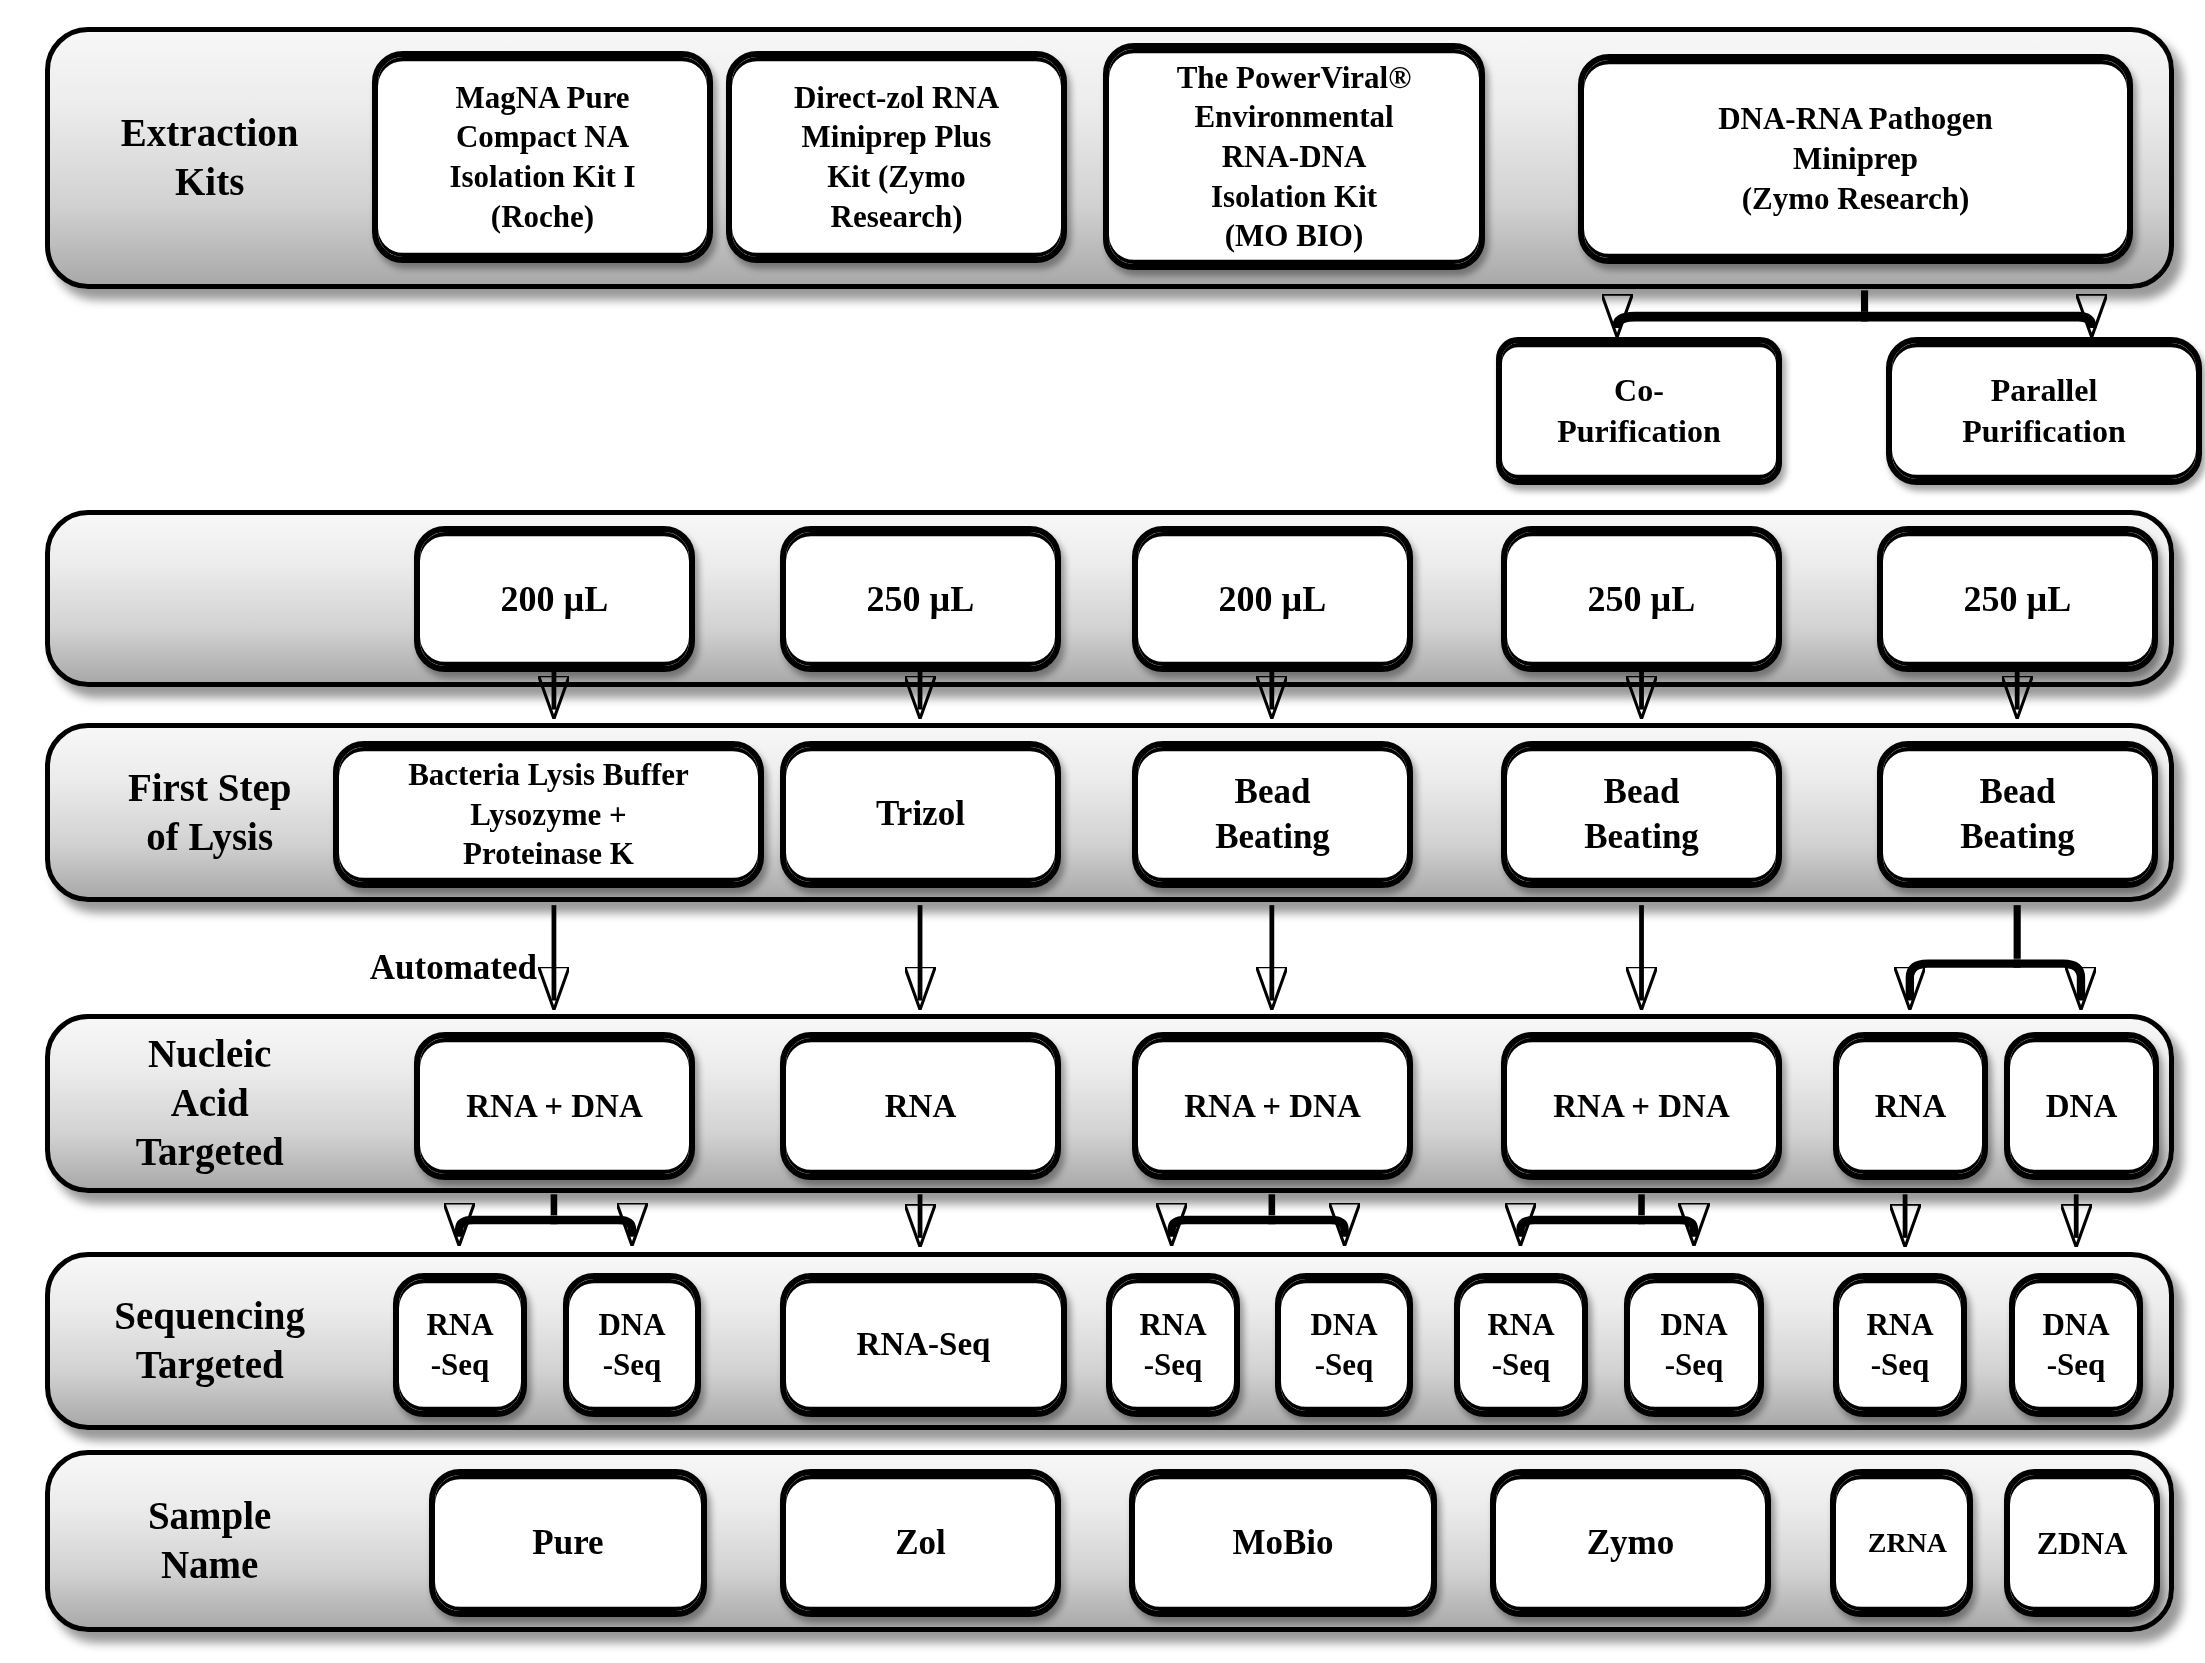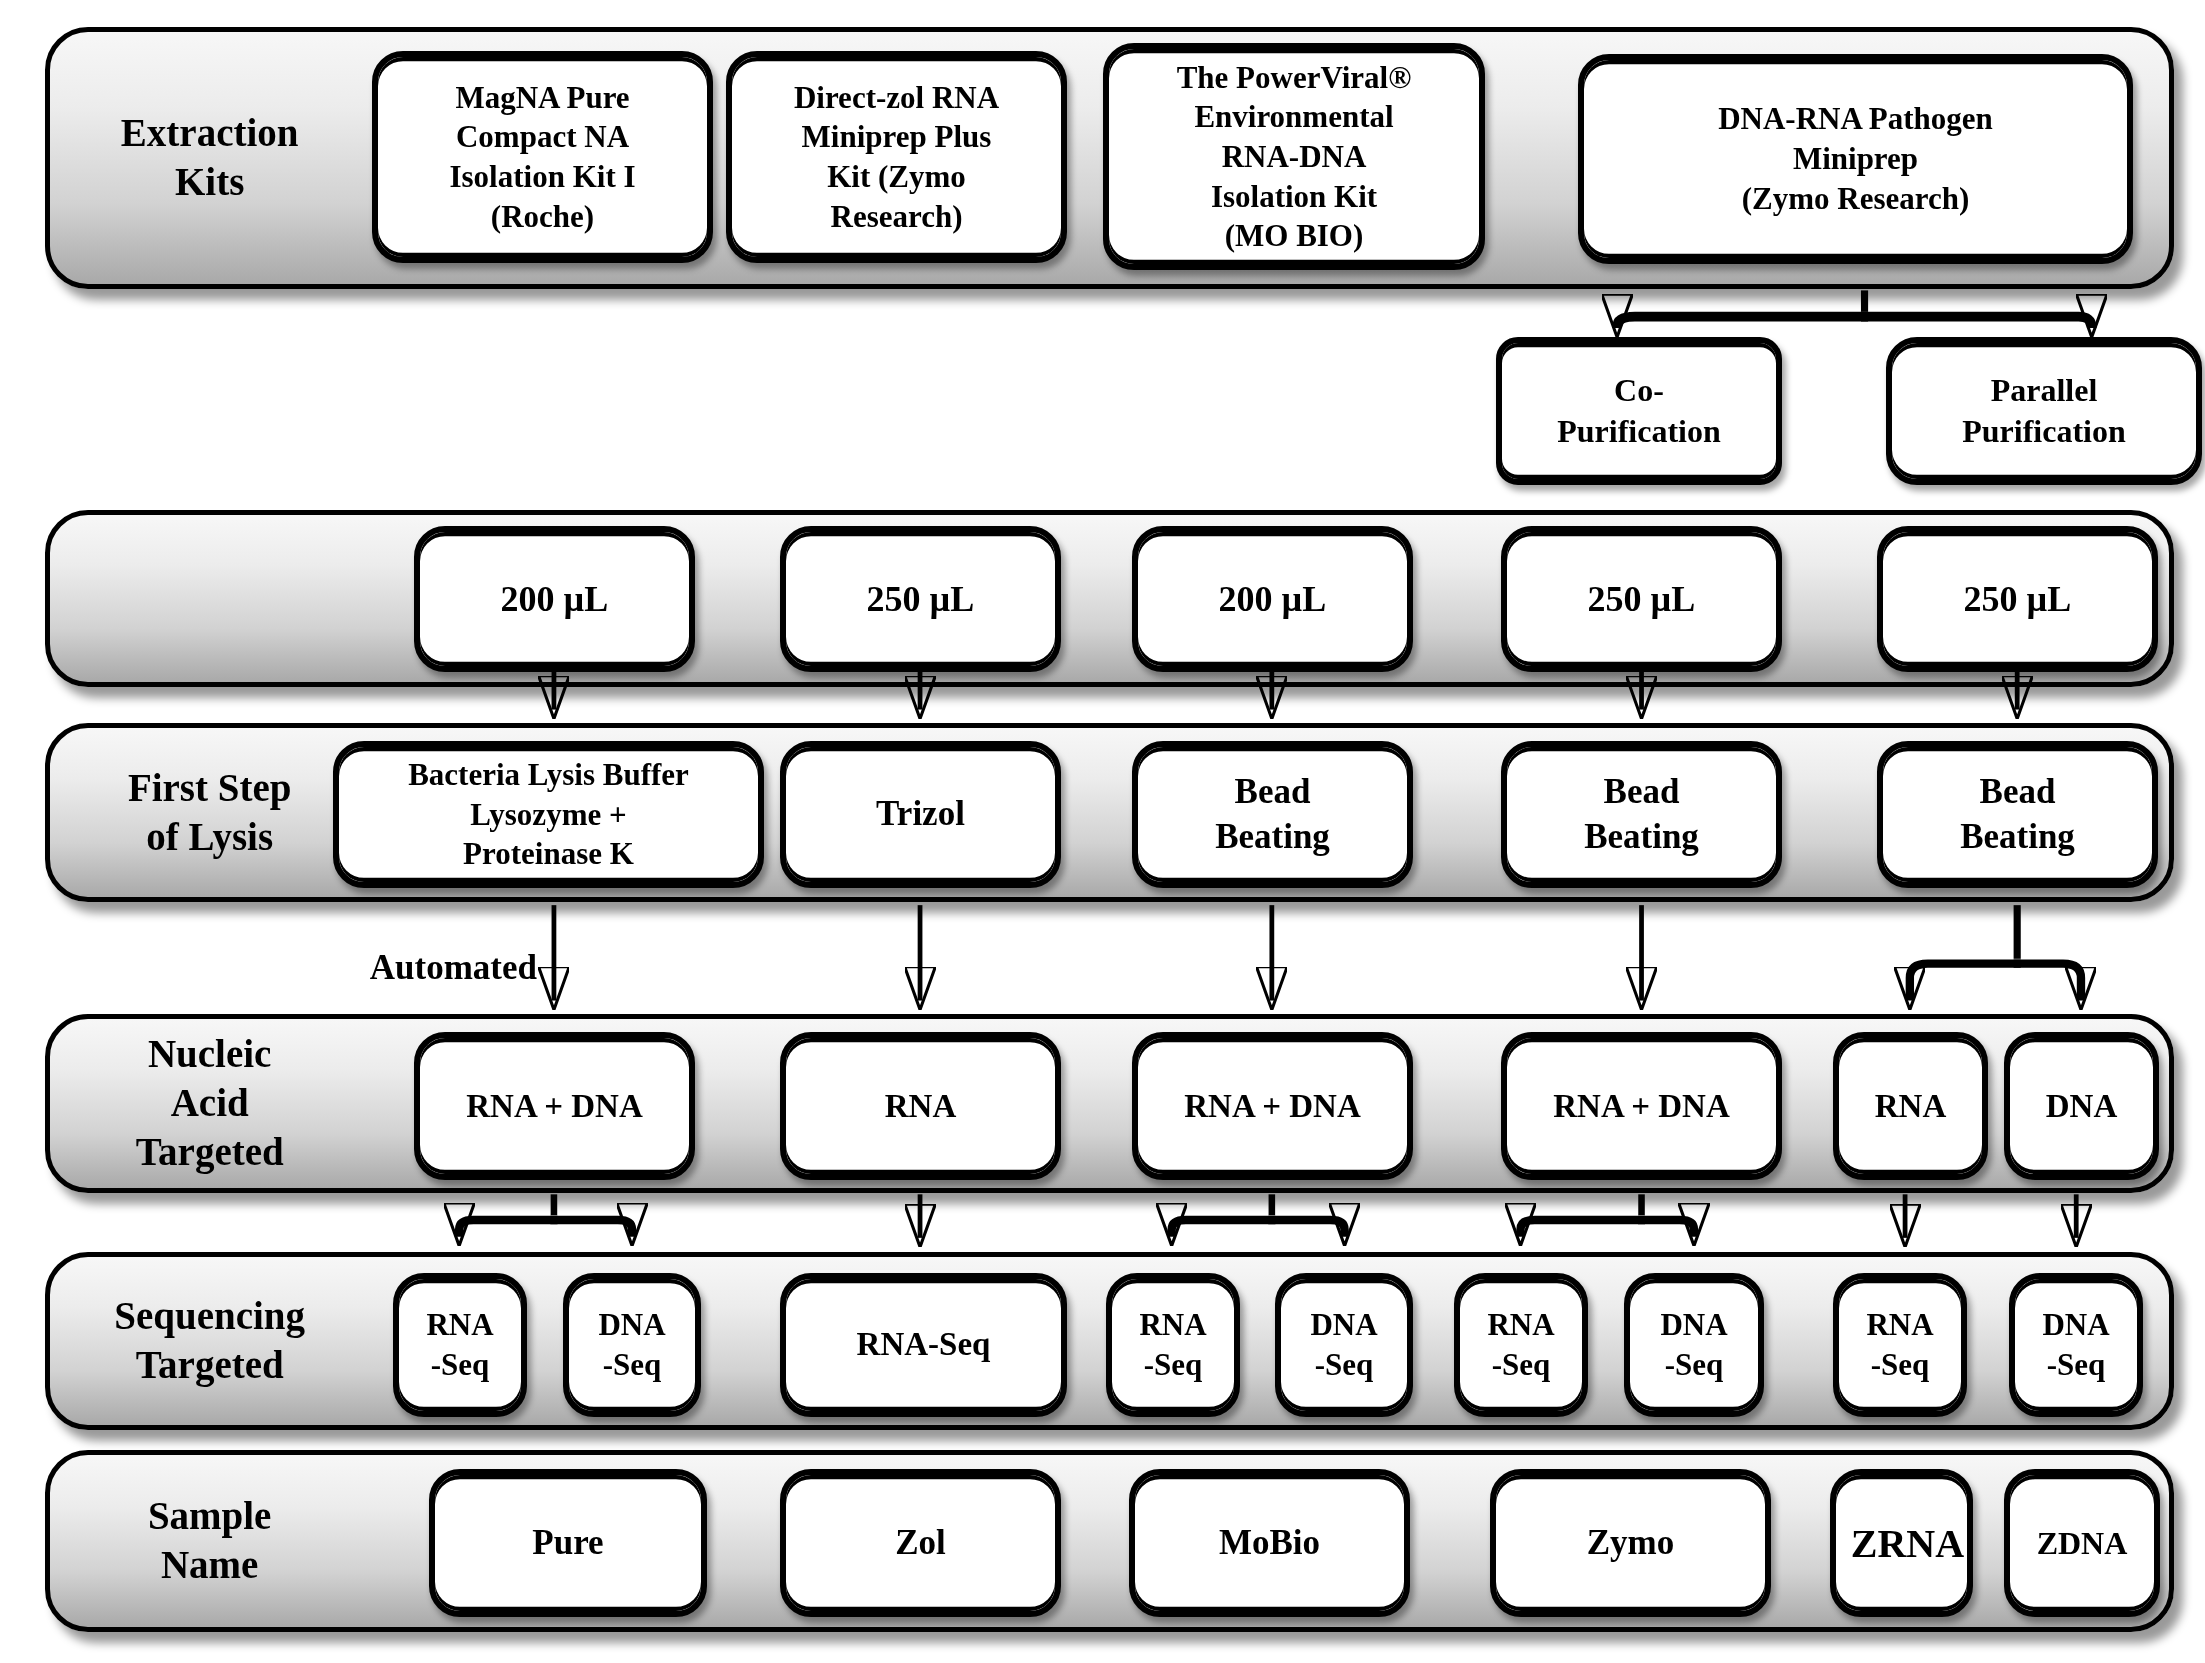--- a/index.html
+++ b/index.html
@@ -119,23 +119,23 @@
 -Seq</div>
     <div class="node" style="left:1959px;top:15.5px;width:134px;height:144px;font-size:31px;">DNA
 -Seq</div>
   </div>
 
   <div class="band" style="top:1450px;height:182px;">
     <div class="band-label">Sample
 Name</div>
     <div class="node" style="left:379px;top:14.3px;width:278px;height:148px;font-size:35px;">Pure</div>
     <div class="node" style="left:730px;top:14.3px;width:281px;height:148px;font-size:35px;">Zol</div>
-    <div class="node" style="left:1079px;top:14.3px;width:281px;height:148px;font-size:35px;">MoBio</div>
+    <div class="node" style="left:1079px;top:14.3px;width:308px;height:148px;font-size:35px;">MoBio</div>
     <div class="node" style="left:1440px;top:14.3px;width:281px;height:148px;font-size:35px;">Zymo</div>
-    <div class="node" style="left:1780px;top:14.3px;width:143px;height:148px;font-size:40px;padding-left:19px;">ZRNA</div>
+    <div class="node" style="left:1780px;top:14.3px;width:143px;height:148px;font-size:28px;padding-left:19px;">ZRNA</div>
     <div class="node" style="left:1954px;top:14.3px;width:156px;height:148px;font-size:32px;">ZDNA</div>
   </div>
 
   <svg class="arrows" viewBox="0 0 3698 2789">
     <defs>
       <marker id="ah" viewBox="0 0 14 10" refX="11" refY="5" markerWidth="72" markerHeight="52" markerUnits="userSpaceOnUse" orient="auto">
         <path d="M0,0 L14,5 L0,10 Z" fill="#000" stroke="none"></path>
       </marker>
     </defs>
 

